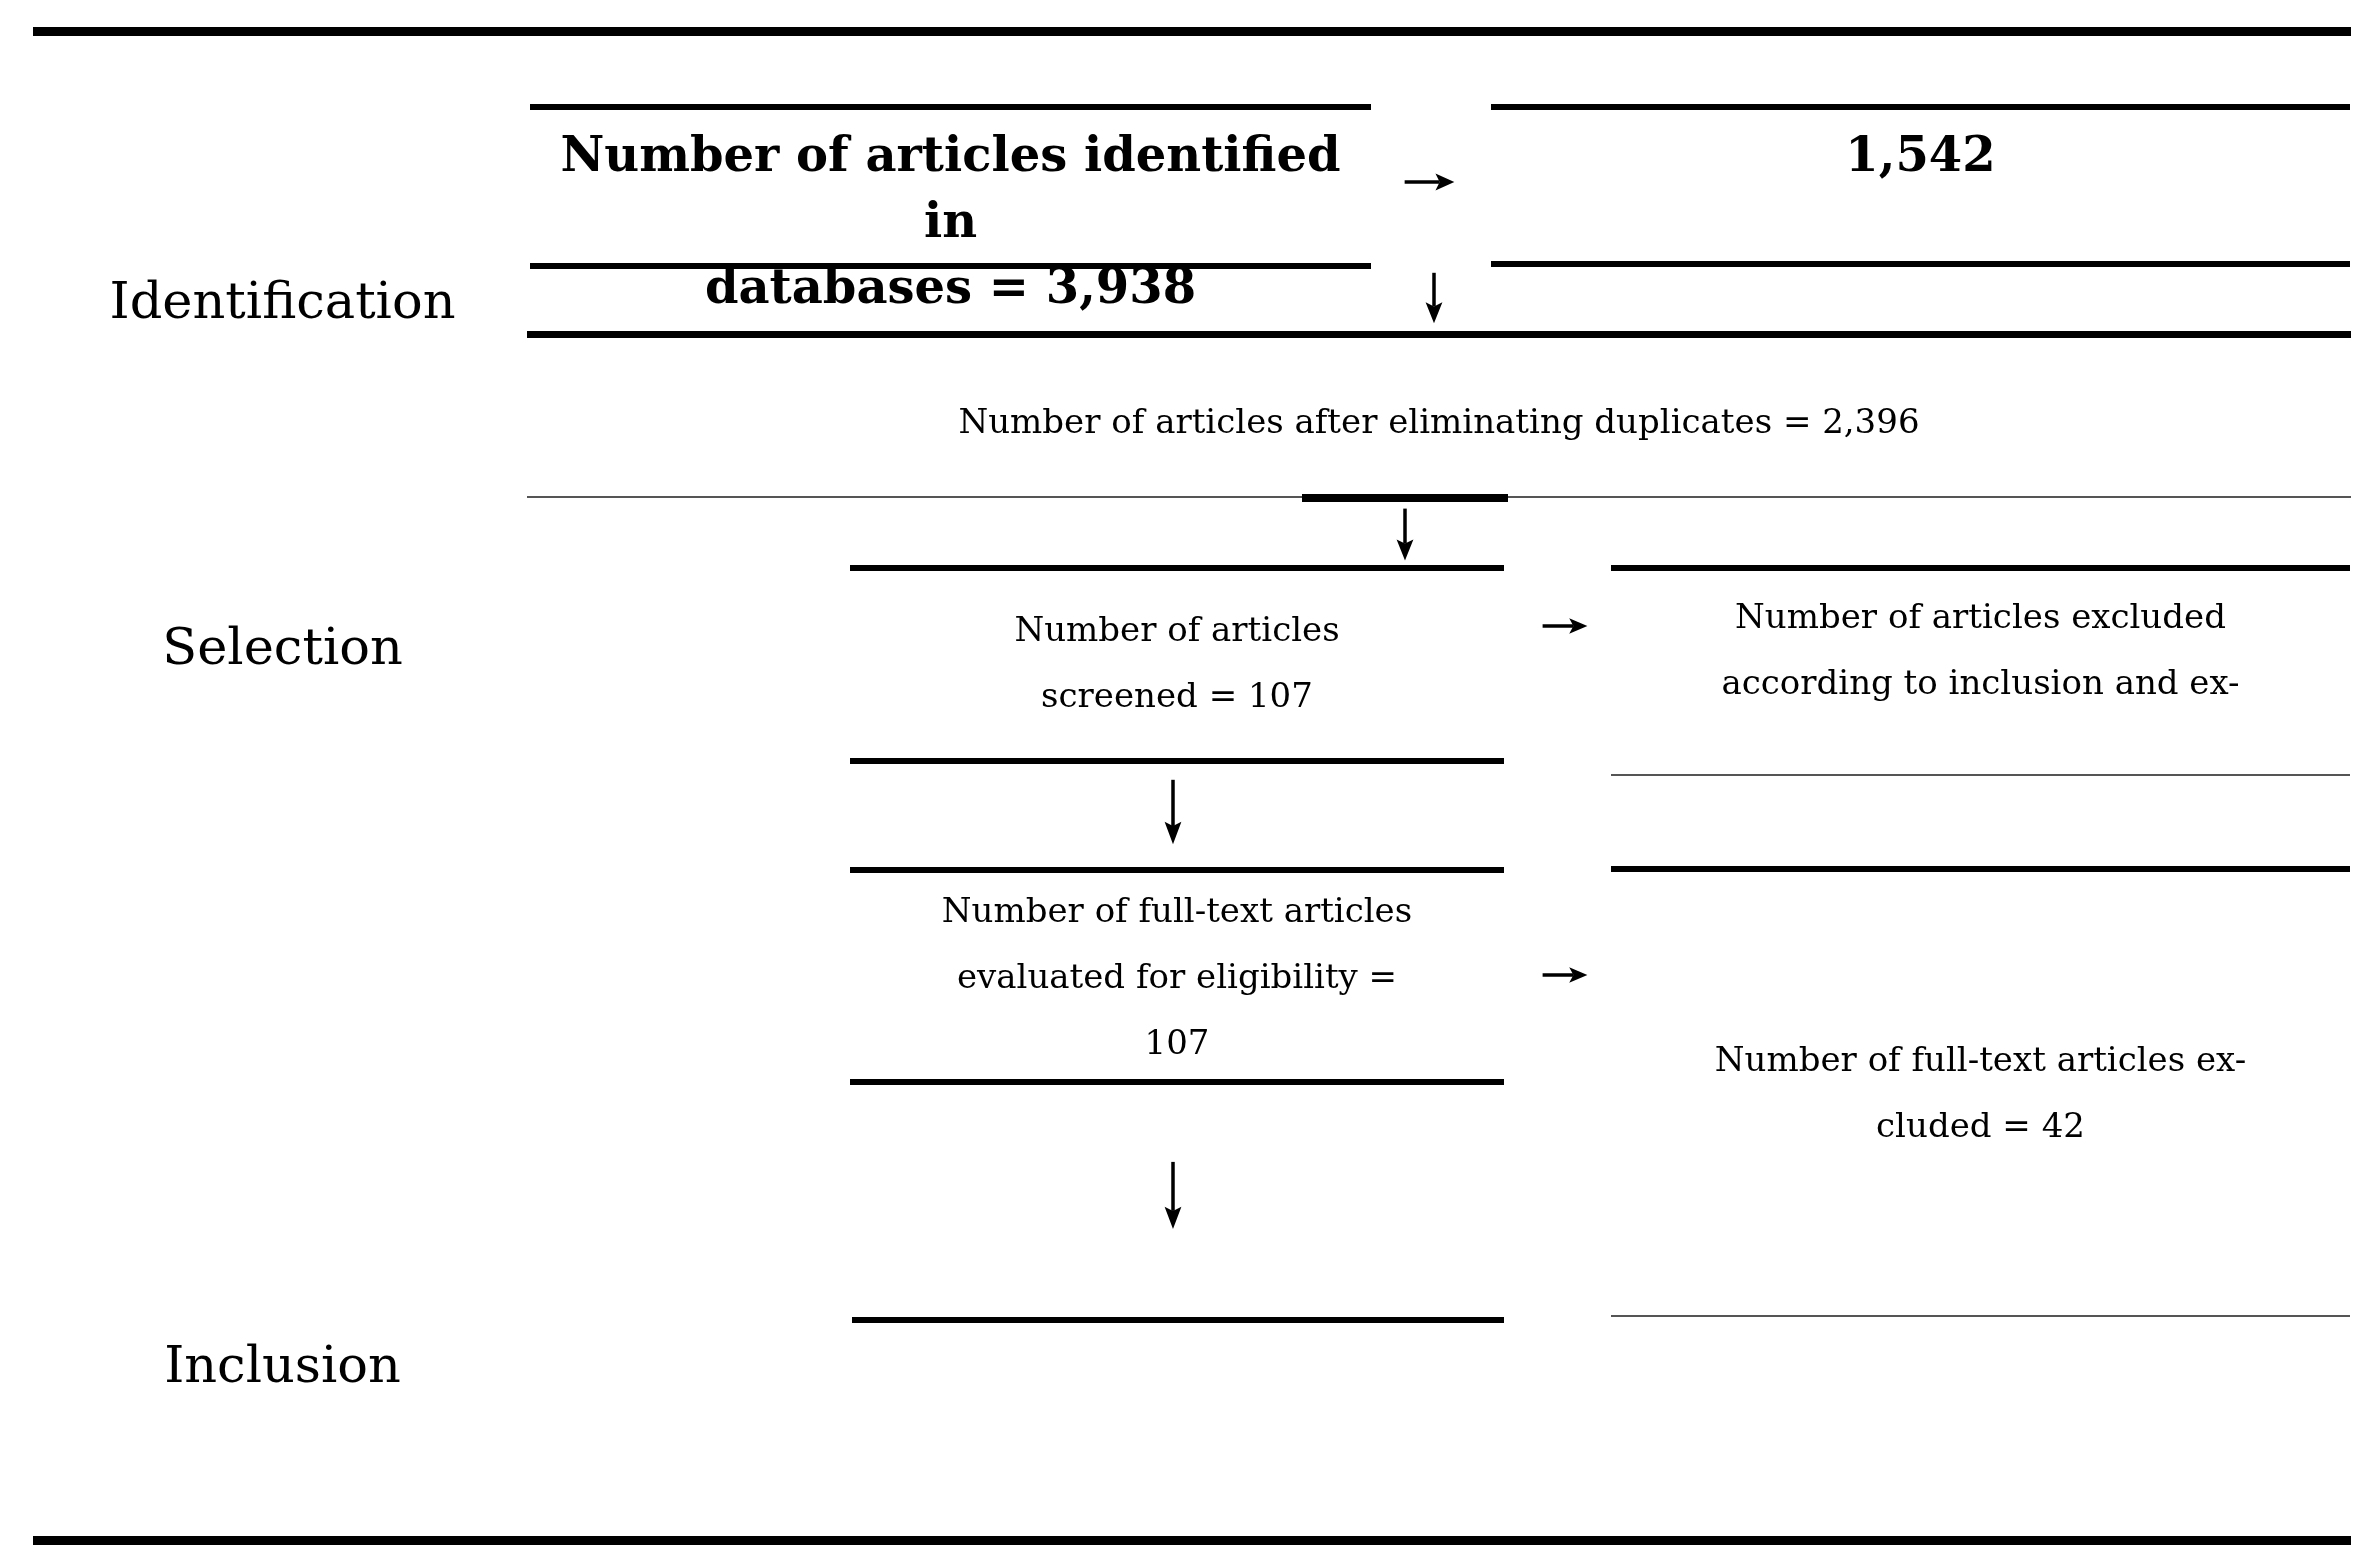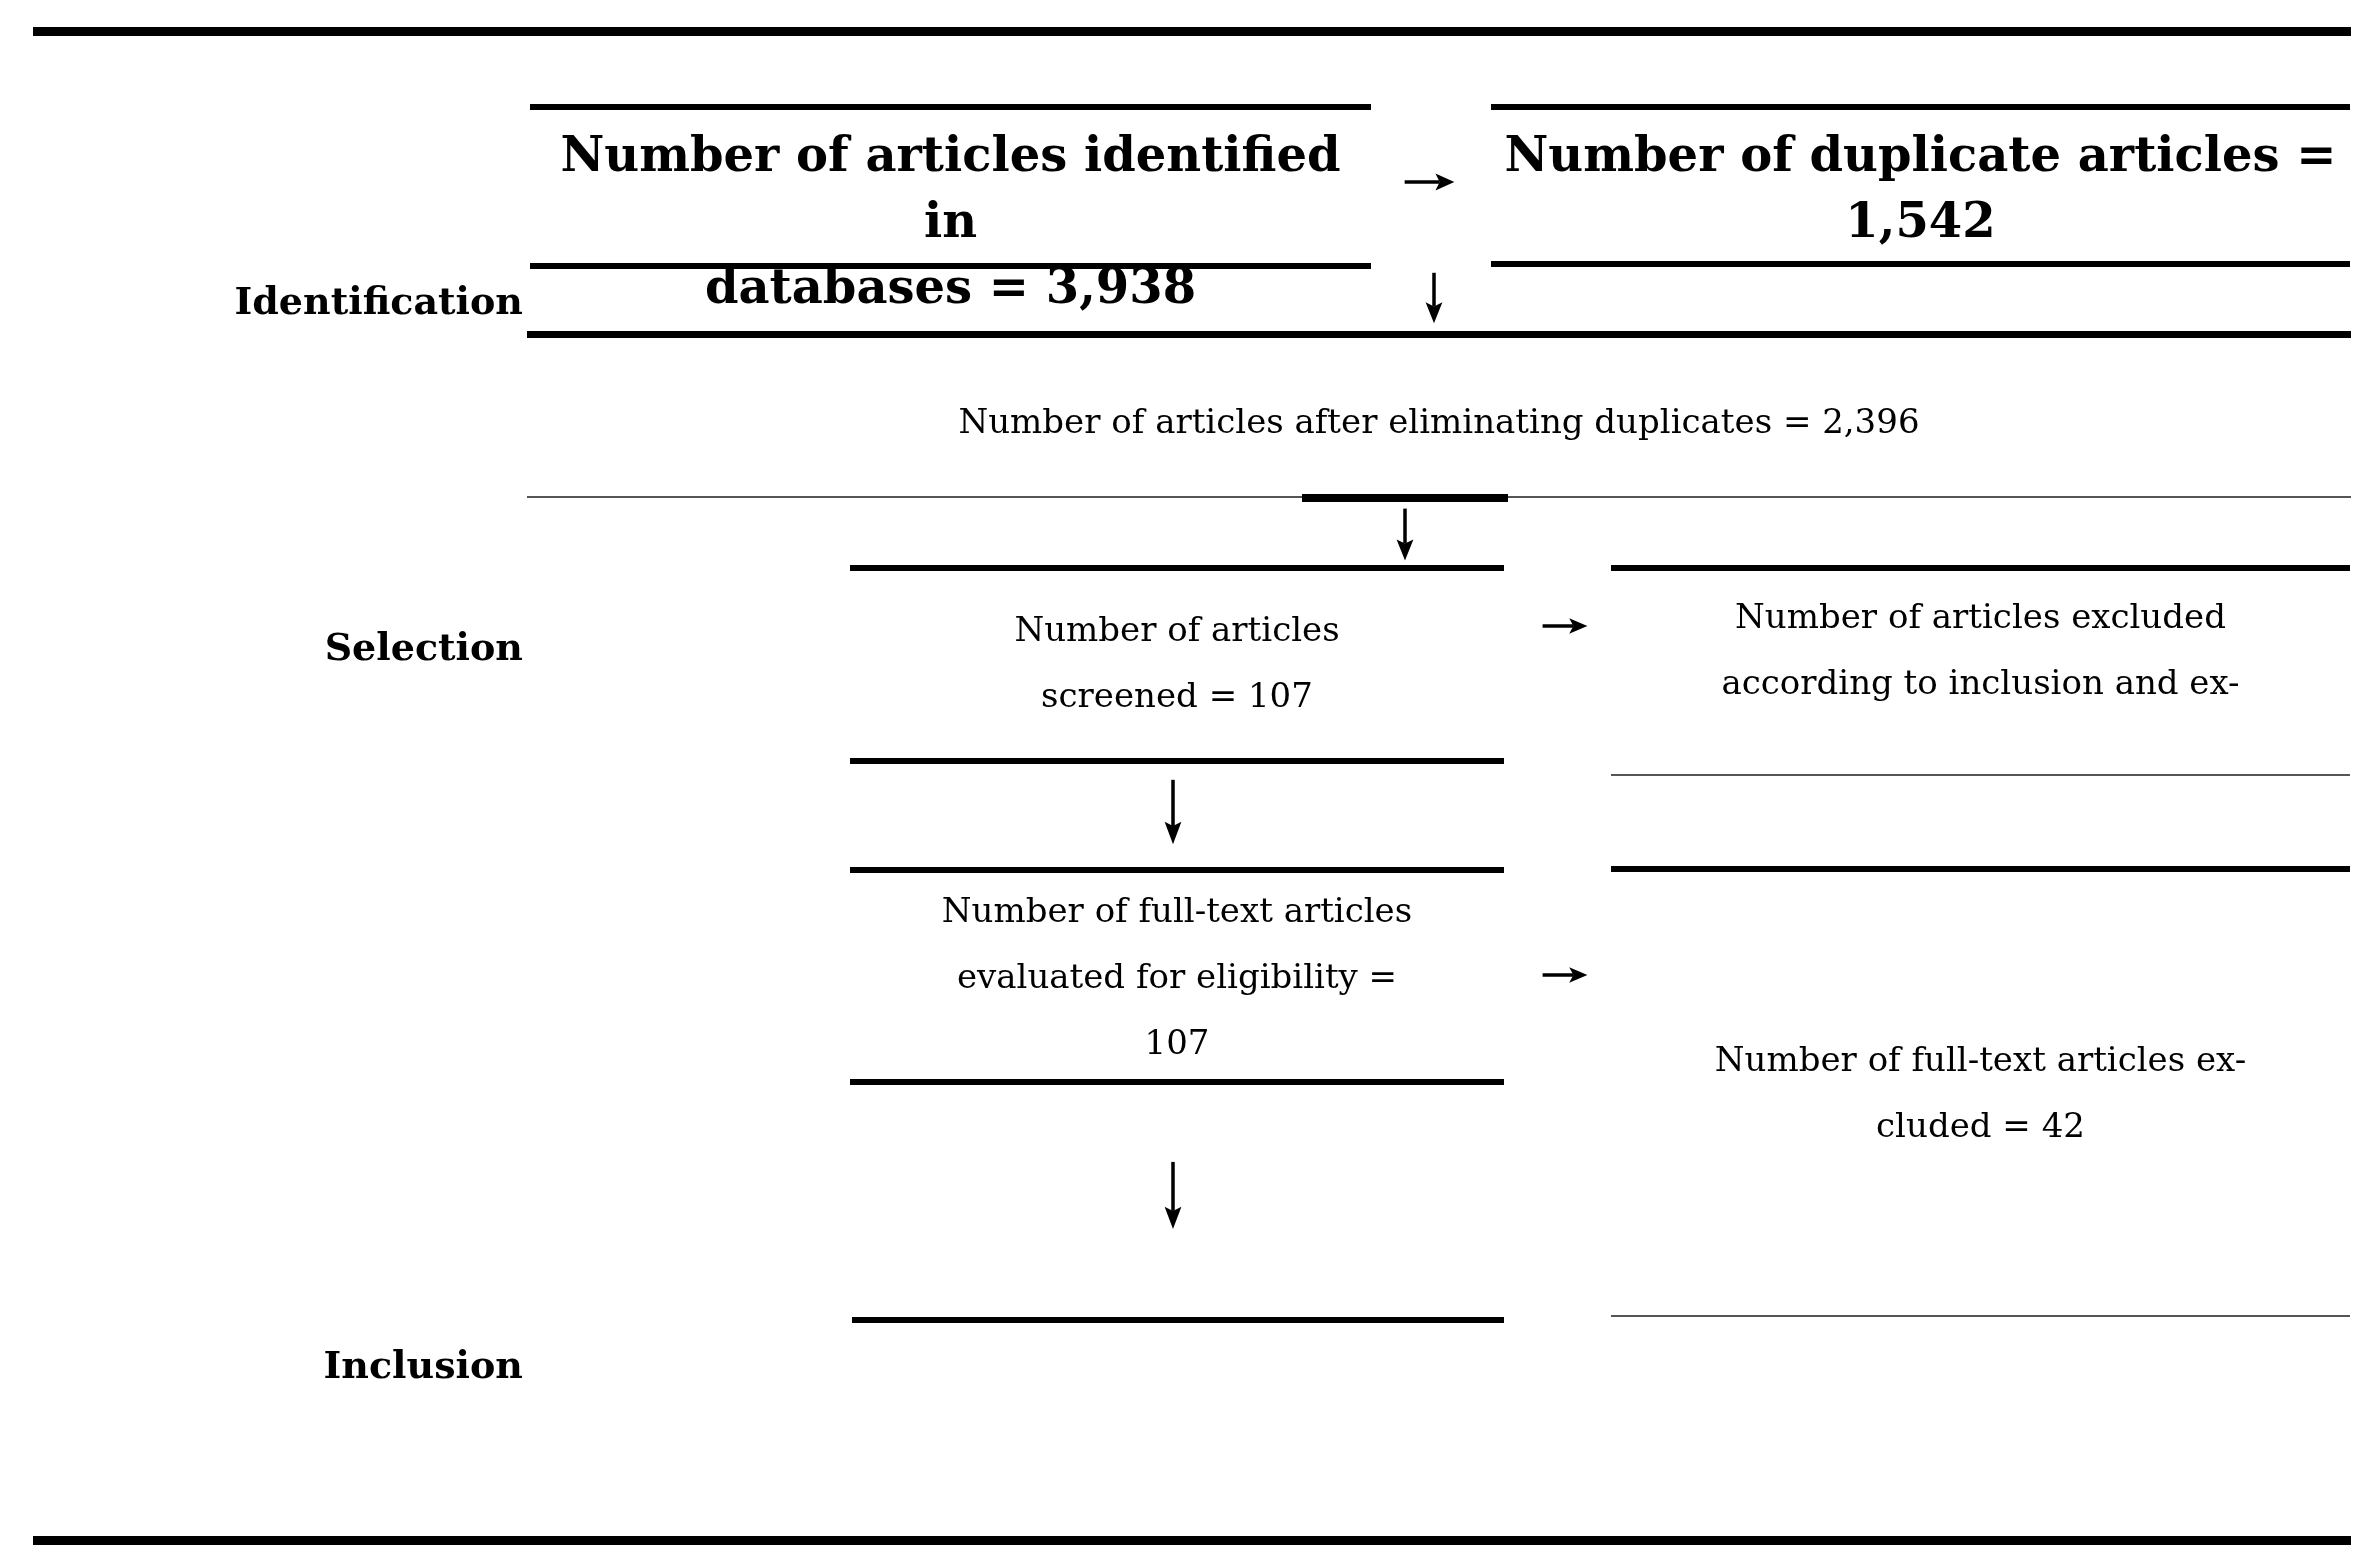--- a/index.html
+++ b/index.html
@@ -31,23 +31,23 @@
     color: #000000;
   }
   .txt.bold {
     font-weight: bold;
     font-size: 48px;
   }
   .stage {
     position: absolute;
     left: 42px;
     width: 481px;
-    text-align: right;
-    font-weight: bold;
-    font-size: 38px;
+    text-align: center;
+    font-weight: normal;
+    font-size: 51px;
     line-height: 57px;
     color: #000000;
   }
   .arrow {
     position: absolute;
   }
   .arrow svg {
     display: block;
   }
 </style>
@@ -64,21 +64,20 @@
   <div class="stage" style="top:1336px;">Inclusion</div>
 
   <div class="rule" style="left:530px; top:104px; width:841px; height:6.4px;"></div>
   <div class="rule" style="left:1491px; top:104px; width:859px; height:6.4px;"></div>
 
   <div class="txt bold" style="left:530px; top:121px; width:841px;">
     <div>Number of articles identified in</div>
     <div>databases = 3,938</div>
   </div>
   <div class="txt bold" style="left:1491px; top:121px; width:859px;">
-    <div>Number of duplicate articles =</div>
     <div>1,542</div>
   </div>
 
   <div class="arrow" style="left:1403px; top:168px;">
     <svg width="53" height="28" viewBox="0 0 75 40" xmlns="http://www.w3.org/2000/svg">
       <line x1="2" y1="20" x2="52" y2="20" stroke="#000" stroke-width="5"></line>
       <polygon points="46,8 73,20 46,32 52,20" fill="#000"></polygon>
     </svg>
   </div>
 

